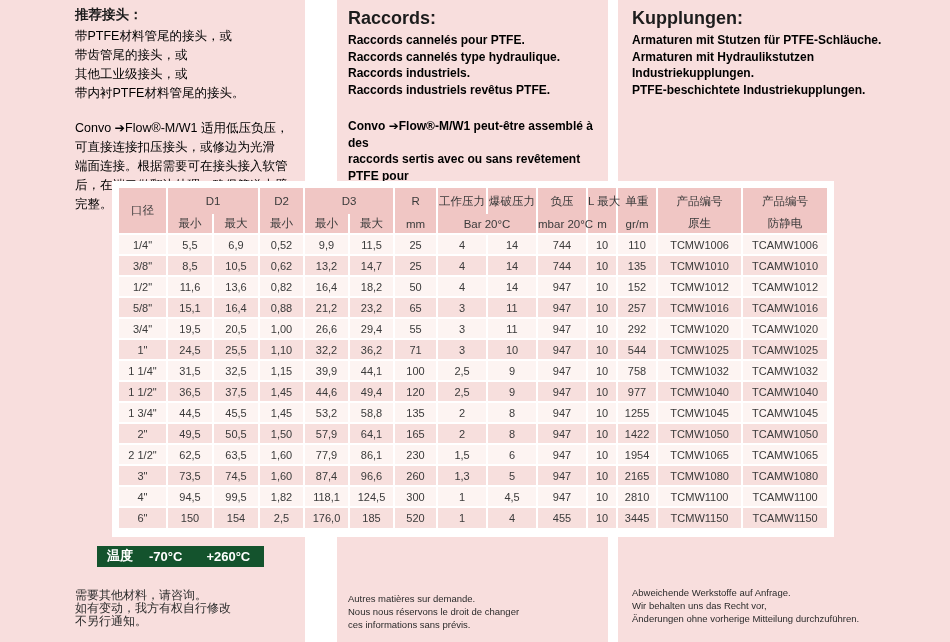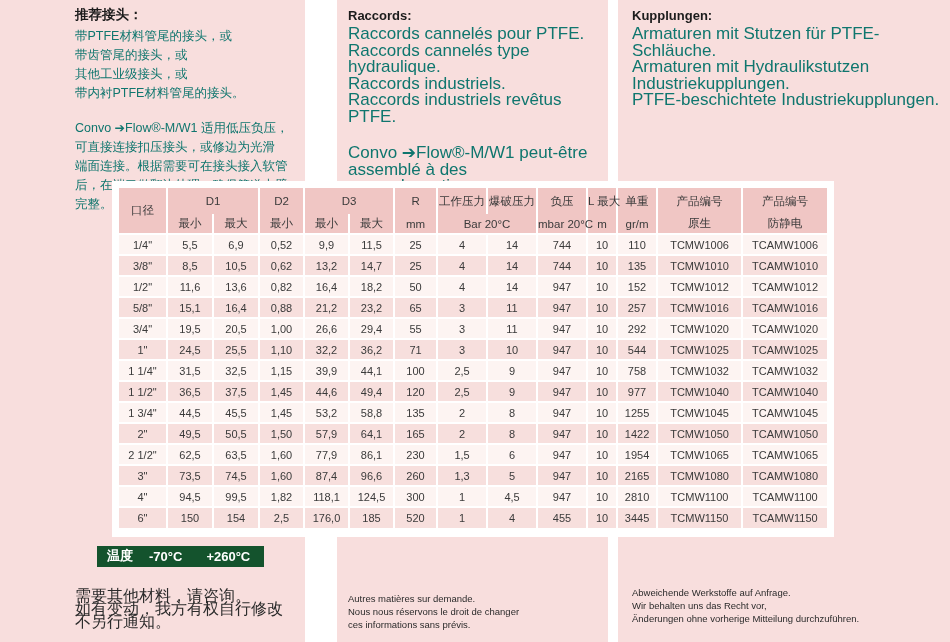--- a/index.html
+++ b/index.html
@@ -16,42 +16,42 @@
   }
   
   .col {
     position:absolute; top:0; height:642px;
     background:#f8dedd;
   }
   .col-cn { left:0;   width:305px; padding:6px 12px 0 75px; }
   .col-fr { left:337px; width:271px; padding:8px 10px 0 11px; }
   .col-de { left:618px; width:332px; padding:8px 10px 0 14px; }
 
-  .col h3 { font-size:13px; font-weight:bold; color:#1c1c1c; margin:0 0 3px 0; }
+  .col h3 { font-size:18px; font-weight:bold; color:#1c1c1c; margin:0 0 3px 0; }
   .col-cn h3 { font-size:13.5px; }
 
   .col .intro, .col .para {
     white-space:pre-line;
-    color:#0f766e;
+    color:#000000;
   }
   .col-cn .intro, .col-cn .para { font-size:12.5px; line-height:19px; }
   .col-fr .intro, .col-fr .para,
-  .col-de .intro, .col-de .para { font-size:17px; line-height:16.5px; }
+  .col-de .intro, .col-de .para { font-size:12px; line-height:16.5px;font-weight:bold; }
 
   .col-cn .intro { margin-bottom:16px; }
   .col-fr .intro { margin-bottom:20px; }
   .col-de .intro { margin-bottom:16px; }
 
   .col .footnote {
     position:absolute;
     white-space:pre-line;
     font-size:9.5px; line-height:13px;
     color:#2b2b2b;
   }
-  .col-cn .footnote { left:75px; top:589px; font-size:16px; }
+  .col-cn .footnote { left:75px; top:589px; font-size:12px; }
   .col-fr .footnote { left:11px; top:592px; }
   .col-de .footnote { left:14px; top:586px; }
 
   
   .table-card {
     position:absolute;
     left:112px; top:181px;
     width:722px; height:356px;
     background:#ffffff;
     padding:7px;

